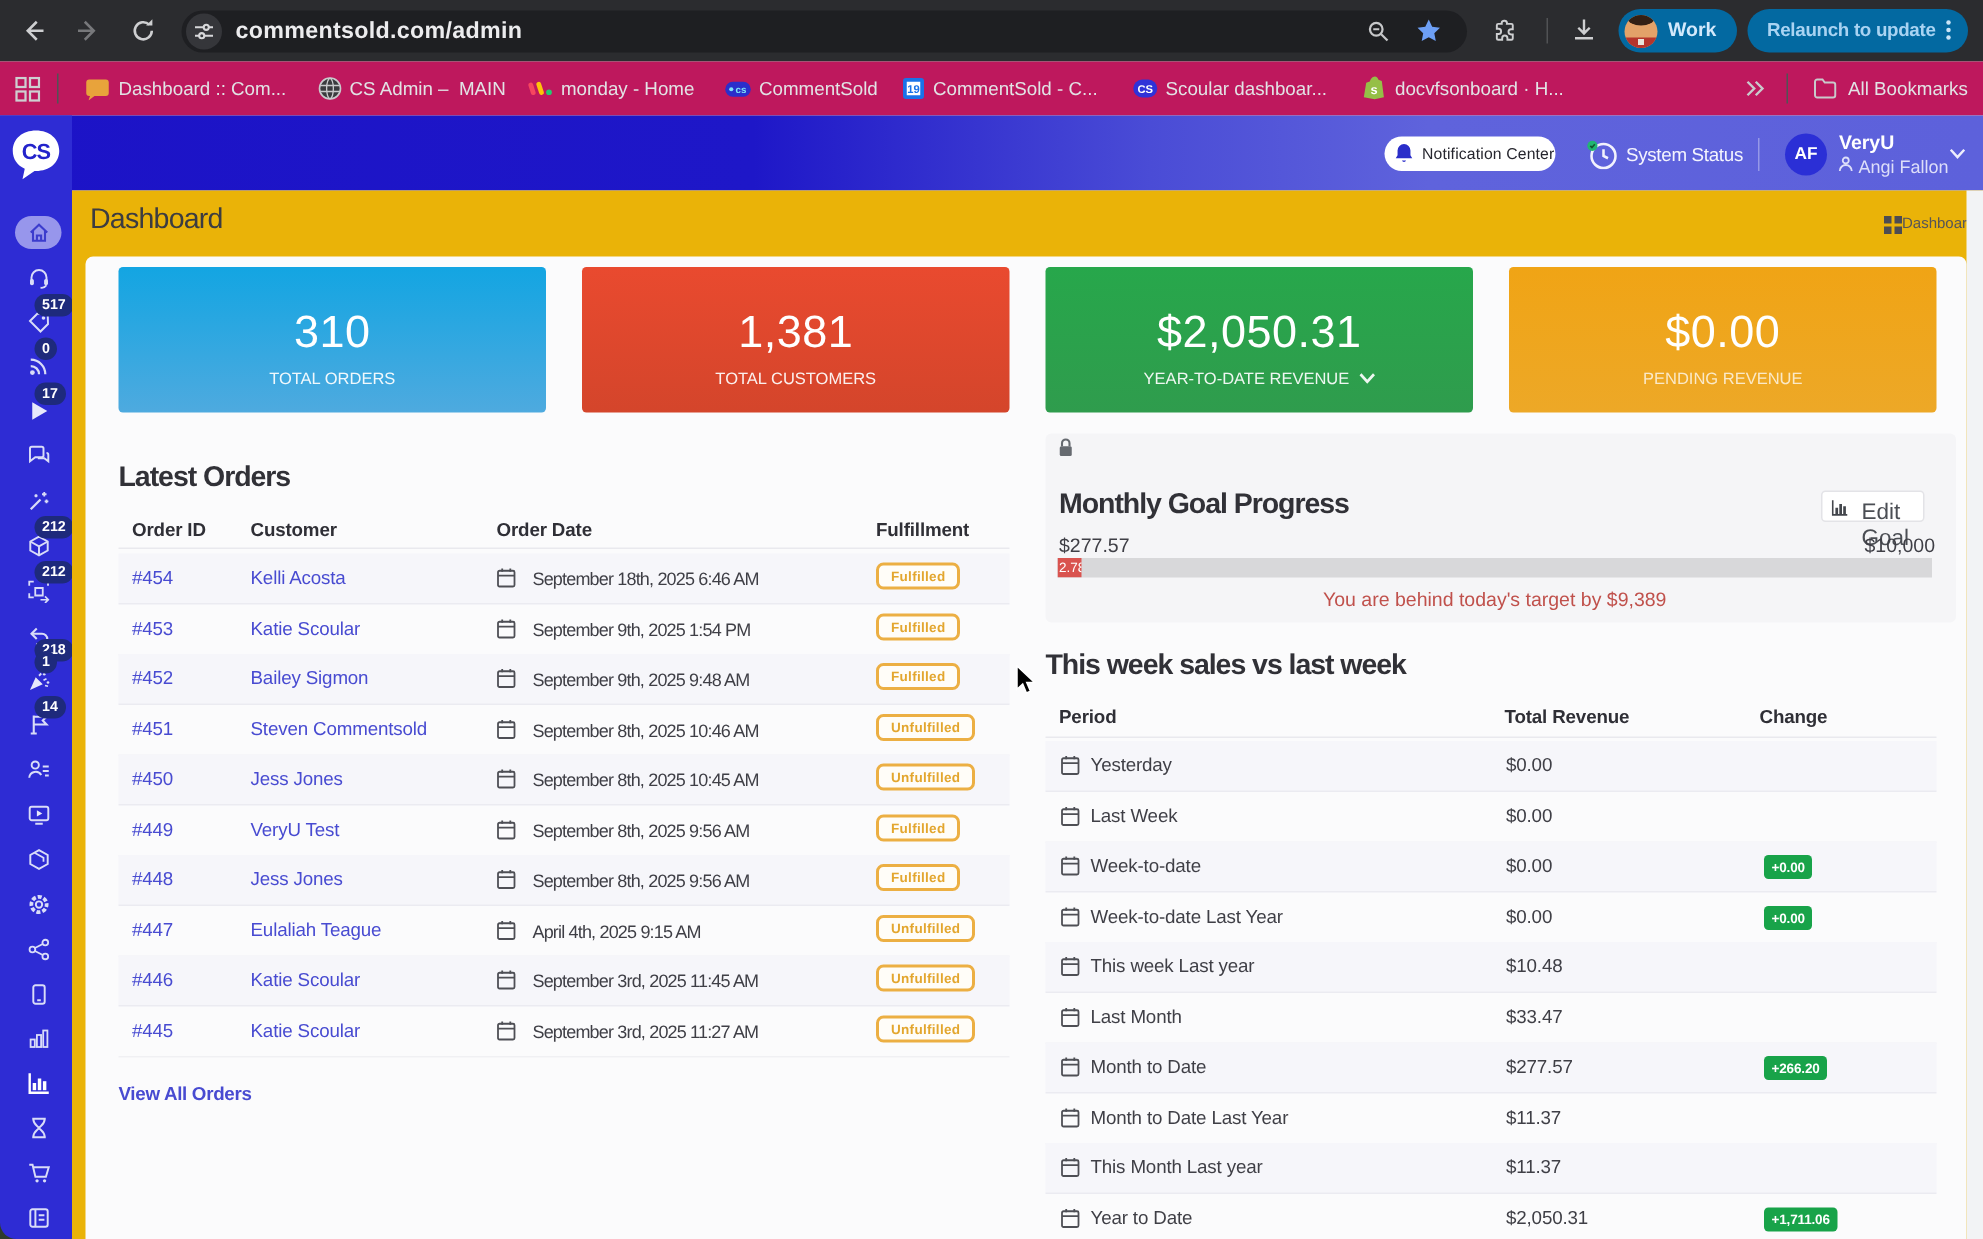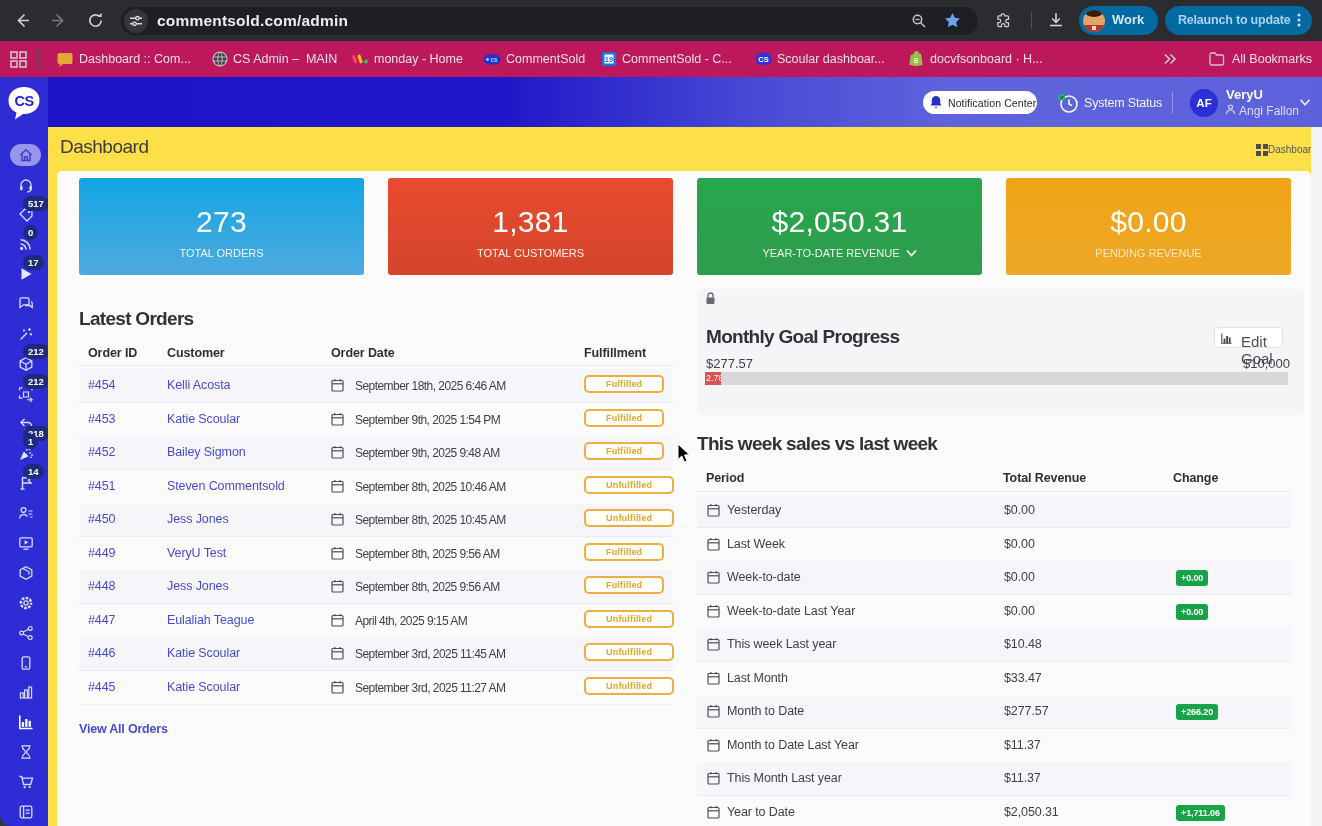--- a/index.html
+++ b/index.html
@@ -14,34 +14,34 @@
   #tunechip { left:3px; top:2px; width:24px; height:24px; background:#35363a; border-radius:50%; }
   #urltext { left:36px; top:5px; font-size:15.5px; font-weight:600; color:#ececee; letter-spacing:0.2px; }
   .pillbtn { background:#0369a1; border-radius:15px; height:29px; top:6px; }
   .bm { color:#e2e3e5; font-size:12.5px; white-space:nowrap; }
 
   
   #appheader { left:0; top:77px; width:1322px; height:50px;
     background:linear-gradient(90deg,#1c13c7 0%,#1e17c8 38%,#4a4cd6 58%,#5f63dc 72%,#5d61db 100%); }
   #sidebar { left:0; top:77px; width:48px; height:749px; background:#2e2cd4; border-bottom-left-radius:11px; }
   #cornerdark { left:0; top:812px; width:14px; height:14px; background:#2e3c2a; }
-  #content { left:48px; top:127px; width:1274px; height:699px; background:#fde047; z-index:0; }
+  #content { left:48px; top:127px; width:1274px; height:699px; background:#eab308; z-index:0; }
   #whitepanel { left:9px; top:44px; width:1254px; height:655px; background:#fbfbfc; border-radius:5px 5px 0 0; }
   .card, .orow, .srow, .hdr, .divline, h2.sec, #rightcol, #cursor, #viewall { z-index:2; }
   #scrollbar { left:1311px; top:127px; width:11px; height:699px; background:#f2f3f5; }
 
   .card { position:absolute; top:51px; width:285px; height:97px; border-radius:3px; color:#fff; text-align:center; }
   .card .num { font-size:30px; margin-top:27px; letter-spacing:0.3px; }
   .card .lab { font-size:11px; margin-top:8px; opacity:0.92; letter-spacing:0px; }
 
   h2.sec { font-size:19px; font-weight:700; color:#313137; letter-spacing:-0.7px; white-space:nowrap; }
   .link { color:#484bd1; text-decoration:none; }
 
   .badge-amber { display:inline-block; border:2px solid #ecaf43; color:#e3a62e; font-size:9px; font-weight:700;
-    border-radius:5px; padding:2px 20px; background:#fffdf8; letter-spacing:0.2px; }
+    border-radius:5px; padding:2px 8px; background:#fffdf8; letter-spacing:0.2px; }
   .badge-green { display:inline-block; background:#18a349; color:#fff; font-size:9px; font-weight:700;
     border-radius:3px; padding:3px 5px; }
 
   .orow { position:absolute; left:79px; width:594px; height:34px; font-size:12.5px; letter-spacing:-0.1px; border-bottom:1px solid rgba(40,40,70,0.05); }
   .orow .c1 { position:absolute; left:9px; top:9px; }
   .orow .c2 { position:absolute; left:88px; top:9px; }
   .orow .cal { position:absolute; left:252px; top:9px; }
   .orow .c3 { position:absolute; left:276px; top:9.5px; color:#3f3f46; font-size:12px; letter-spacing:-0.55px; }
   .orow .bdg { position:absolute; left:505px; top:6px; }
   .srow { position:absolute; left:697px; width:594px; height:34px; font-size:12.5px; color:#3f3f46; letter-spacing:-0.1px; border-bottom:1px solid rgba(40,40,70,0.05); }
@@ -213,21 +213,21 @@
     <circle cx="5.5" cy="3" r="2" fill="none" stroke="#dddef9" stroke-width="1.2"></circle>
     <path d="M1.5 10 a4 4 0 0 1 8 0" fill="none" stroke="#dddef9" stroke-width="1.2"></path>
   </svg>
   <div class="abs" style="left:1239px;top:27px;font-size:12px;color:#dddef9;">Angi Fallon</div>
   <svg class="abs" style="left:1299px;top:21px" width="12" height="9" viewBox="0 0 13 10">
     <path d="M1.5 2 L6.5 7.5 L11.5 2" stroke="#eeeefc" stroke-width="1.8" fill="none"></path>
   </svg>
 </div>
 
 <div class="card" style="left:79px;top:178px;background:linear-gradient(180deg,#13a5e2 0%,#4eaadf 100%);">
-  <div class="num">273</div>
+  <div class="num">310</div>
     <div class="lab">TOTAL ORDERS</div>
 </div>
 <div class="card" style="left:388px;top:178px;background:linear-gradient(180deg,#e94a2f 0%,#d4452b 100%);">
   <div class="num">1,381</div>
     <div class="lab">TOTAL CUSTOMERS</div>
 </div>
 <div class="card" style="left:697px;top:178px;background:linear-gradient(180deg,#27a74b 0%,#2f9c4d 100%);">
   <div class="num">$2,050.31</div>
     <div class="lab">YEAR-TO-DATE REVENUE <svg width="11" height="8" viewBox="0 0 11 8" style="margin-left:3px">
         <path d="M1 1.5 L5.5 6.5 L10 1.5" stroke="#fff" stroke-width="1.8" fill="none"></path>
@@ -375,20 +375,21 @@
       <rect x="5.2" y="3" width="1.8" height="7.2" fill="#43464c"></rect>
       <rect x="7.8" y="4.5" width="1.8" height="5.7" fill="#43464c"></rect>
     </svg>
     <div class="abs" style="left:26px;top:4.5px;font-size:15px;color:#4b4e54;">Edit Goal</div>
   </div>
   <div class="abs" style="left:706px;top:356px;font-size:13px;color:#3f3f46;">$277.57</div>
   <div class="abs" style="left:1243px;top:356px;font-size:13px;color:#3f3f46;">$10,000</div>
   <div class="abs" style="left:705px;top:372px;width:583px;height:13px;background:#d8d8da;overflow:hidden;">
     <div class="abs" style="left:0;top:0;width:16px;height:13px;background:#d9534f;color:#fff;font-size:9px;line-height:13px;white-space:nowrap;overflow:hidden;padding-left:1px;">2.78</div>
   </div>
+  <div class="abs" style="left:705px;top:392px;width:583px;text-align:center;font-size:13px;color:#c0514c;">You are behind today's target by $9,389</div>
   <h2 class="sec abs" style="left:697px;top:433px;">This week sales vs last week</h2>
 
   <div class="hdr" style="left:706px;top:471px;">Period</div>
   <div class="hdr" style="left:1003px;top:471px;">Total Revenue</div>
   <div class="hdr" style="left:1173px;top:471px;text-align:right;">Change</div>
   <div class="divline" style="left:697px;top:491px;width:594px;"></div>
 
   <div class="srow" style="top:494px;background:#f6f6fa;">
       <svg class="cal" width="13" height="14" viewBox="0 0 13 14">
         <rect x="1" y="2.5" width="11" height="10.5" rx="1" fill="none" stroke="#4e4f55" stroke-width="1.2"></rect>

